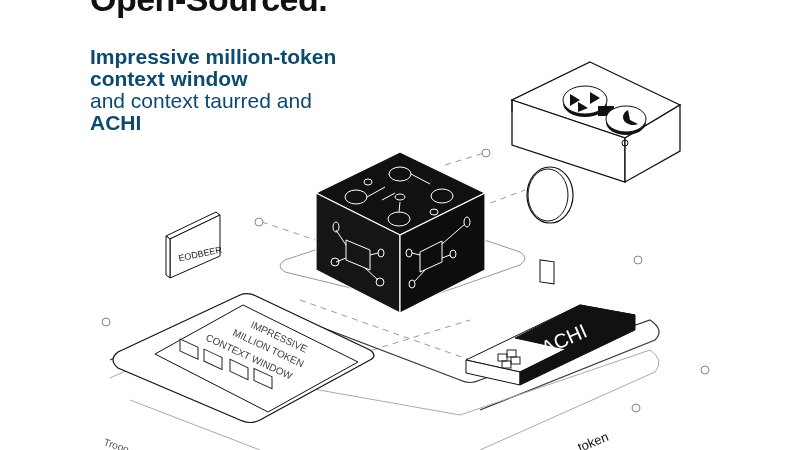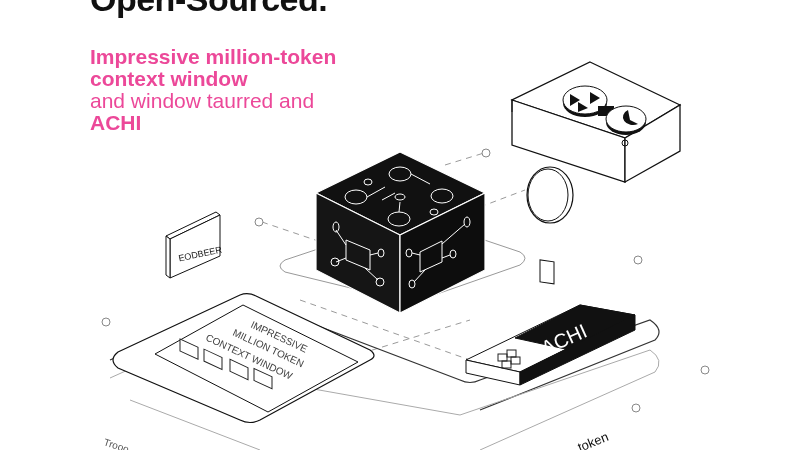--- a/index.html
+++ b/index.html
@@ -1,31 +1,31 @@
 <!DOCTYPE html>
 <html><head>
 <meta charset="utf-8">
 <style>
   html,body{margin:0;padding:0;background:#fff;}
   body{width:800px;height:450px;overflow:hidden;position:relative;font-family:"Liberation Sans",sans-serif;color:#111;}
   .heading{position:absolute;left:90px;top:-18px;font-size:34px;font-weight:700;letter-spacing:-0.5px;margin:0;line-height:34px;color:#111;}
-  .subtitle{position:absolute;left:90px;top:46px;font-size:21px;line-height:22px;color:#ec4899;margin:0;}
+  .subtitle{position:absolute;left:90px;top:46px;font-size:21px;line-height:22px;color:#0c4a6e;margin:0;}
   .subtitle .b{font-weight:700;display:block;}
   .subtitle .n{font-weight:400;display:block;}
   svg.scene{position:absolute;left:0;top:0;}
   .lbl{font-family:"Liberation Sans",sans-serif;}
 </style>
 </head>
 <body>
 
 <h1 class="heading">Open-Sourced.</h1>
 <div class="subtitle">
   <span class="b">Impressive million-token</span>
   <span class="b">context window</span>
-  <span class="n">and window taurred and</span>
+  <span class="n">and context taurred and</span>
   <span class="b">ACHI</span>
 </div>
 
 <svg class="scene" width="800" height="450" viewBox="0 0 800 450">
 
   <g stroke="#9a9a9a" stroke-width="1" fill="none" stroke-dasharray="6 5">
     <line x1="262" y1="222" x2="330" y2="245"></line>
     <line x1="445" y1="165" x2="484" y2="153"></line>
     <line x1="480" y1="207" x2="525" y2="190"></line>
     <line x1="300" y1="300" x2="470" y2="360"></line>

